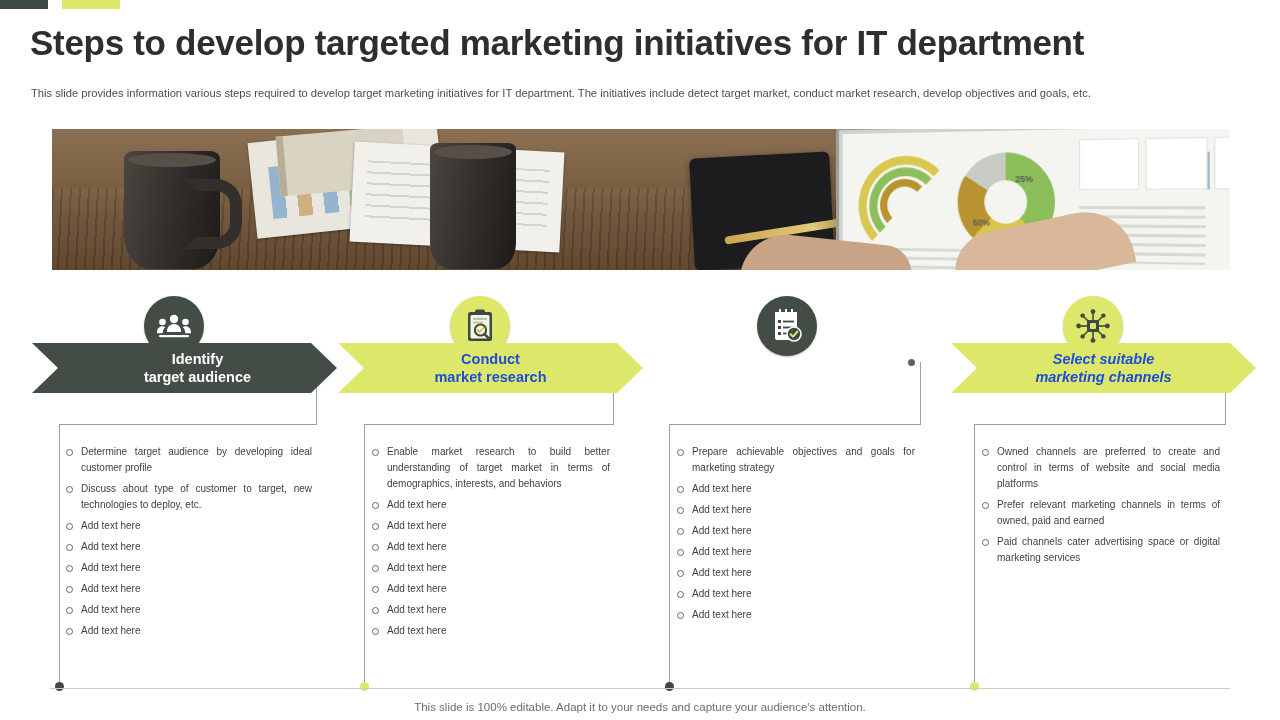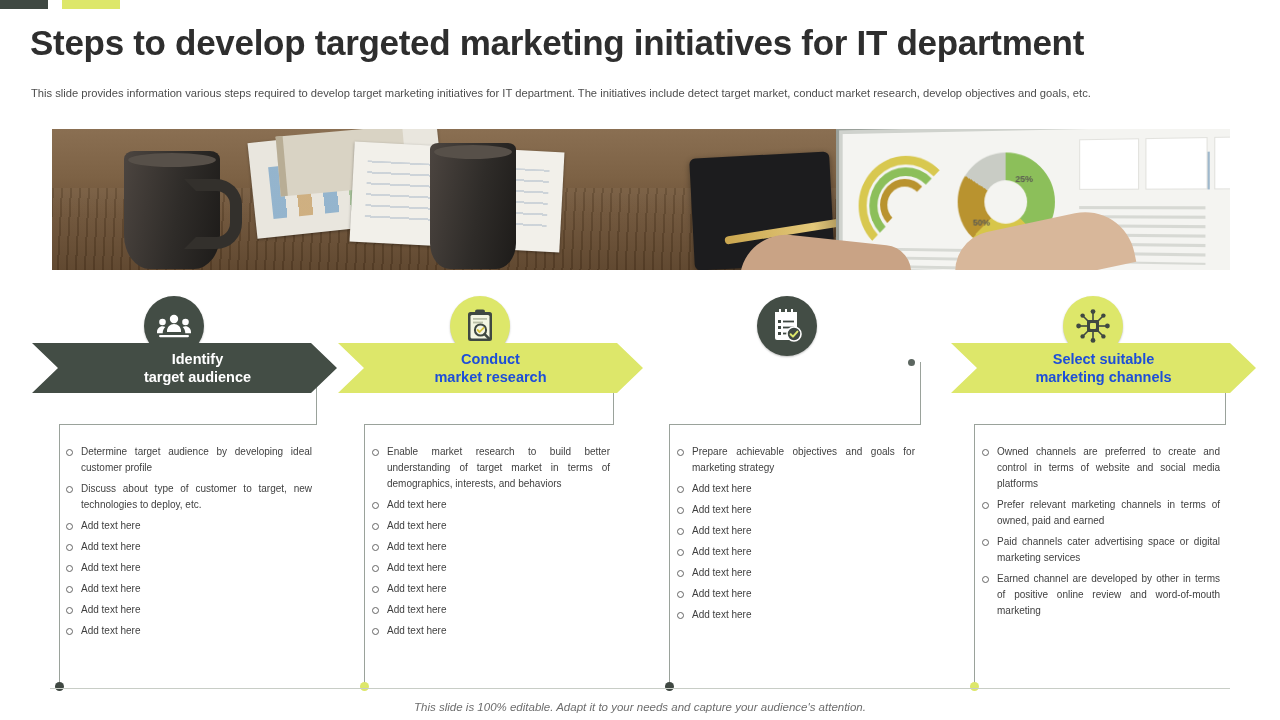--- a/index.html
+++ b/index.html
@@ -298,21 +298,20 @@
     background: #c8cdc6;
   }
   .footer-text {
     position: absolute;
     top: 701px;
     left: 0;
     width: 100%;
     text-align: center;
     font-size: 11.5px;
     color: #6d6d6d;
-    font-style: italic;
   }
 </style>
 </head>
 <body>
 
 <div class="top-bars">
   <div class="bar-dark"></div>
   <div class="bar-lime"></div>
 </div>
 
@@ -478,21 +477,21 @@
   <div class="arrow dark" style="left:32px; width:305px;">
     <div class="shape"></div>
     <div class="label">Identify
 target audience</div>
   </div>
   <div class="arrow lime" style="left:338px; width:305px;">
     <div class="shape"></div>
     <div class="label">Conduct
 market research</div>
   </div>
-  <div class="arrow lime" style="left:951px; width:305px;">
+  <div class="arrow lime" style="left:951px; width:305px;font-style:italic;">
     <div class="shape"></div>
     <div class="label">Select suitable
 marketing channels</div>
   </div>
 </div>
 
 <div class="bullets" style="left:64px; top:444px; width:248px;">
   <ul>
     <li>Determine target audience by developing  ideal customer profile</li>
     <li>Discuss about type of customer to target, new technologies to deploy, etc.</li>
@@ -529,18 +528,17 @@
     <li>Add text here</li>
     <li>Add text here</li>
   </ul>
 </div>
 
 <div class="bullets" style="left:980px; top:444px; width:240px;">
   <ul>
     <li>Owned channels are preferred to create and control in terms of website and social media platforms</li>
     <li>Prefer relevant marketing channels in terms of owned, paid and earned</li>
     <li>Paid channels cater advertising space or digital marketing services</li>
-    <li>Earned channel are developed  by other in terms of positive online review  and word-of-mouth marketing</li>
   </ul>
 </div>
 
 <div class="footer-line"></div>
 <div class="footer-text">This slide is 100% editable. Adapt it to your needs and capture your audience's attention.</div>
 
 </body></html>

